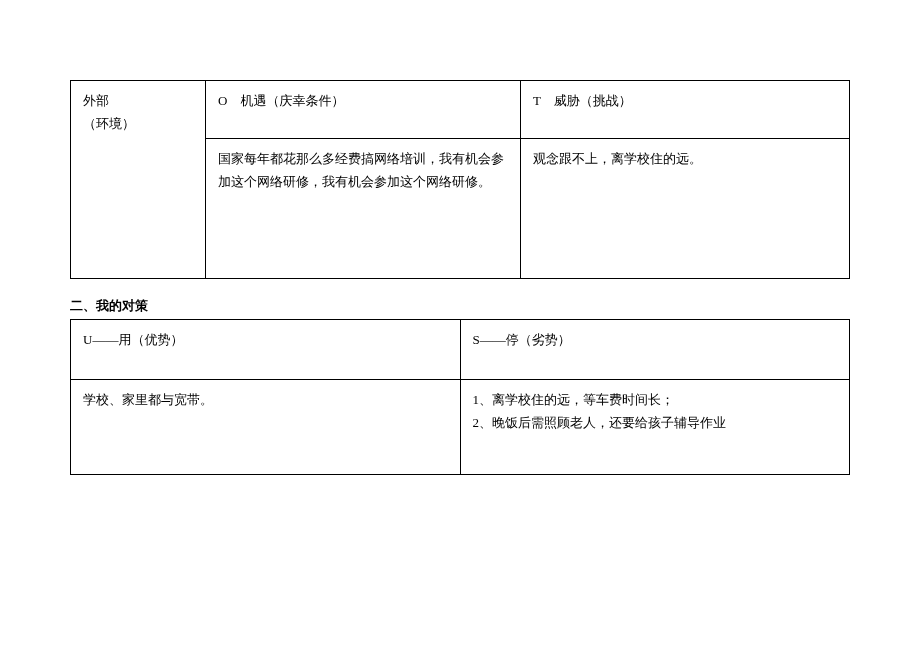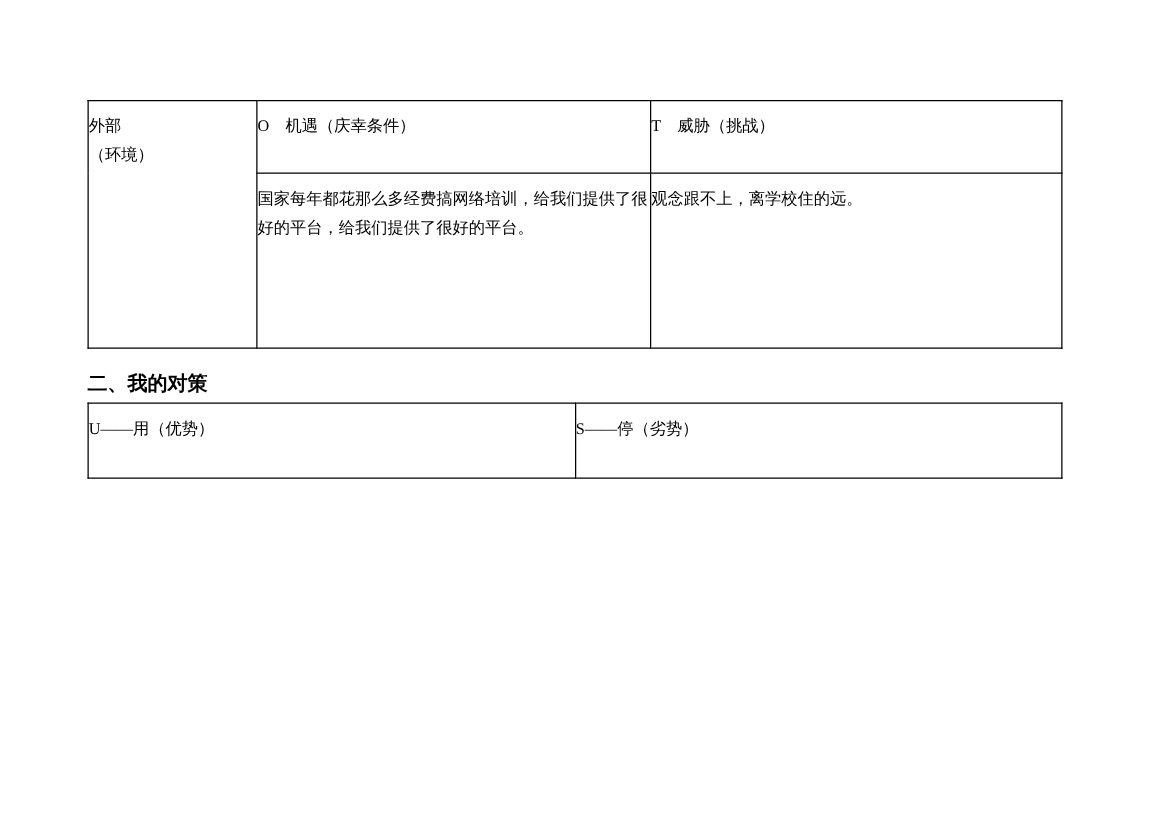--- a/index.html
+++ b/index.html
@@ -14,21 +14,21 @@
       padding: 80px 70px 40px 70px;
       width: 920px;
       color: #000;
     }
     table {
       border-collapse: collapse;
       width: 100%;
     }
     td {
       border: 1px solid #000;
-      padding: 8px 0;
+      padding: 8px 12px;
       vertical-align: top;
       line-height: 1.8;
     }
     .table1 {
       margin-bottom: 18px;
     }
     .table1 .col1 {
       width: 135px;
     }
     .table1 .col2 {
@@ -37,21 +37,21 @@
     }
     .table1 .row1 td {
       height: 58px;
     }
     .table1 .row2 td {
       height: 140px;
     }
     .section-title {
       font-weight: bold;
       margin-bottom: 4px;
-      font-size: 16px;
+      font-size: 13px;
     }
     .table2 .row1 td {
       height: 60px;
     }
     .table2 .row2 td {
       height: 95px;
     }
     .table2 .colL {
       width: 50%;
     }
@@ -63,28 +63,35 @@
   <tbody>
       <tr class="row1">
     <td class="col1" rowspan="2">
       <span>外部</span><br>
       <span>（环境）</span>
     </td>
     <td class="col2">O　机遇（庆幸条件）</td>
     <td>T　威胁（挑战）</td>
   </tr>
   <tr class="row2">
-    <td class="col2">国家每年都花那么多经费搞网络培训，给我们提供了很好的平台，给我们提供了很好的平台。</td>
+    <td class="col2">国家每年都花那么多经费搞网络培训，我有机会参加这个网络研修，我有机会参加这个网络研修。</td>
     <td>观念跟不上，离学校住的远。</td>
   </tr>
 </tbody>
   </table>
 
 <div class="section-title">二、我的对策</div>
 
 <table class="table2">
   <tbody>
       <tr class="row1">
     <td class="colL">U——用（优势）</td>
     <td>S——停（劣势）</td>
   </tr>
+  <tr class="row2">
+    <td class="colL">学校、家里都与宽带。</td>
+    <td>
+      <span>1、离学校住的远，等车费时间长；</span><br>
+      <span>2、晚饭后需照顾老人，还要给孩子辅导作业</span>
+    </td>
+  </tr>
 </tbody>
   </table>
 
 </body></html>

